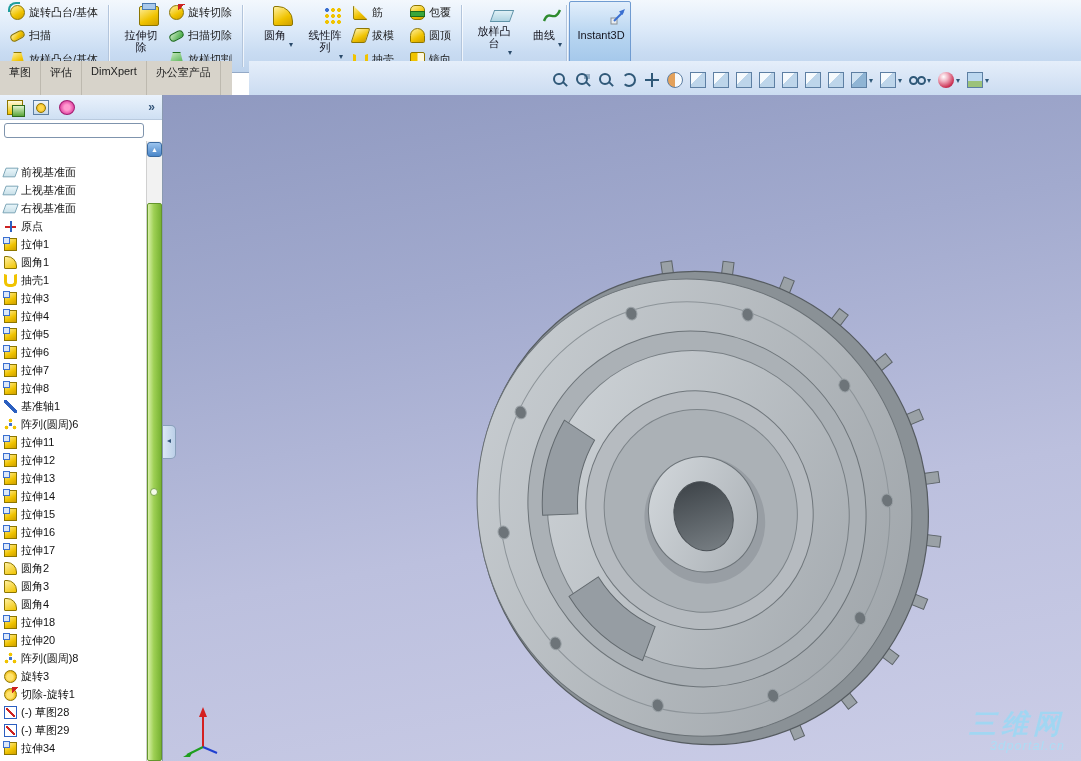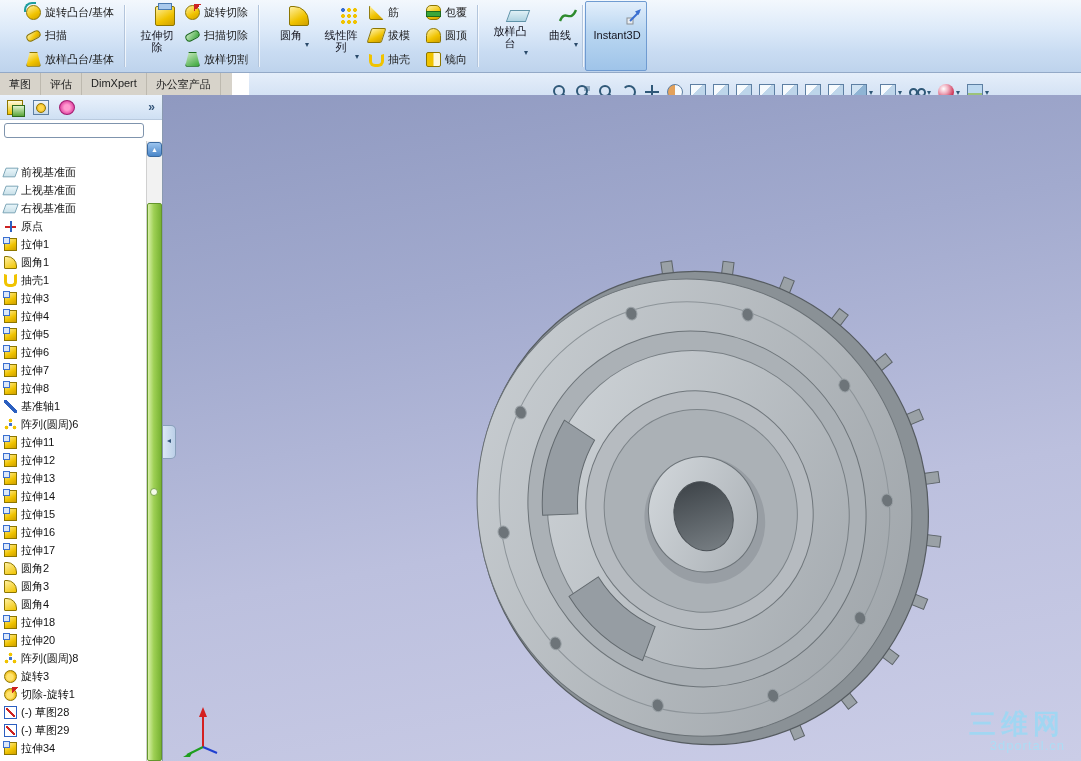--- a/index.html
+++ b/index.html
@@ -2,21 +2,21 @@
 <html><head>
 <meta charset="utf-8">
 <style>
   html,body{margin:0;padding:0;background:#b9cbe2;}
   body{width:1081px;height:761px;overflow:hidden;font-family:"Liberation Sans","DejaVu Sans",sans-serif;font-size:11px;color:#1a1a1a;}
   .app{position:relative;width:1081px;height:761px;background:#fff;}
 
   
   .ribbon{position:absolute;left:0;top:0;width:100%;height:73px;box-sizing:border-box;
     background:linear-gradient(#f3f8fd 0%,#ddeaf9 40%,#c9dcf2 72%,#bed3ec 100%);
-    border-bottom:1px solid #93a9c7;display:flex;align-items:stretch;padding:1px 18px;}
+    border-bottom:1px solid #93a9c7;display:flex;align-items:stretch;padding:1px 2px;}
   .stack{display:flex;flex-direction:column;justify-content:center;padding:0 2px;}
   .sbtn{display:flex;align-items:center;gap:4px;padding:1px 5px;height:21px;white-space:nowrap;border:1px solid transparent;border-radius:2px;}
   .bbtn{display:flex;flex-direction:column;align-items:flex-end;padding:4px 1px 1px;width:46px;text-align:center;border:1px solid transparent;border-radius:2px;}
   .bbtn.active{background:linear-gradient(#e2eefb,#b9d6f1 45%,#9fc4e9);border:1px solid #6f9bd1;}
   .bbtn.wide{width:58px;}
   .blabel{line-height:12px;margin-top:3px;word-break:break-all;width:36px;color:#14141e;}
   .bbtn.wide .blabel{width:56px;word-break:normal;}
   .bdd{font-size:8px;color:#2a4a6a;line-height:8px;height:8px;}
   .vsep{width:1px;background:#b3c5dc;margin:4px 2px;box-shadow:1px 0 0 rgba(255,255,255,.7);}
 
@@ -49,21 +49,21 @@
   .ri-draft{transform:skewX(-18deg);}
   .ri-shell{background:none;border:3px solid #f0c300;border-top:1px solid transparent;border-radius:0 0 6px 6px;height:13px !important;margin-top:2px;}
   .ri-wrap{border-radius:5px;}
   .ri-wrap::after{content:"";position:absolute;left:-1px;right:-1px;top:5px;height:4px;background:#3aa63a;border:1px solid #1d6b1d;}
   .ri-dome{border-radius:10px 10px 2px 2px;}
   .ri-mirror{background:linear-gradient(90deg,#f0c300 46%,#fdf7dd 54%);}
   .ri-reference-geometry{background:linear-gradient(#dff0f6,#b0d4e2);border:1px solid #5f93a8;transform:skewX(-20deg);height:12px !important;margin-top:4px;}
   .ri svg{position:absolute;left:0;top:0;}
 
   
-  .tabstrip{position:absolute;left:0;top:73px;width:100%;height:38px;display:flex;gap:17px;}
+  .tabstrip{position:absolute;left:0;top:61px;width:100%;height:38px;display:flex;gap:17px;}
   .tabs-left{width:232px;background:#d7d3ca;border-bottom:1px solid #a8a49a;display:flex;align-items:stretch;}
   .rtab{padding:4px 9px 0;border-right:1px solid #bdb9af;color:#222;}
   .strip-right{flex:1;background:linear-gradient(#e5eefa,#c8daf0);display:flex;align-items:center;justify-content:flex-end;gap:7px;padding-right:92px;}
   .vtwrap{display:flex;align-items:center;gap:2px;}
   .vt{width:16px;height:16px;position:relative;display:inline-block;box-sizing:border-box;flex:0 0 auto;}
   .vt-zoom-to-fit::before,.vt-zoom-to-area::before,.vt-zoom-in-out::before{content:"";position:absolute;left:1px;top:1px;width:8px;height:8px;border:2px solid #2f5878;border-radius:50%;}
   .vt-zoom-to-fit::after,.vt-zoom-to-area::after,.vt-zoom-in-out::after{content:"";position:absolute;left:10px;top:11px;width:6px;height:2px;background:#2f5878;transform:rotate(45deg);}
   .vt-zoom-to-area{background:linear-gradient(#2f587866,#2f587866) 9px 2px/6px 5px no-repeat;}
   .vt-rotate-view::before{content:"";position:absolute;left:1px;top:1px;right:1px;bottom:1px;border:2px solid #2f5878;border-left-color:transparent;border-radius:50%;}
   .vt-pan{background:linear-gradient(#2f5878,#2f5878) 7px 1px/2px 14px no-repeat,linear-gradient(#2f5878,#2f5878) 1px 7px/14px 2px no-repeat;}
@@ -113,21 +113,21 @@
   .scroll-up{position:absolute;top:1px;left:0;right:0;height:15px;background:linear-gradient(#9cc4ee,#4a86c8);border:1px solid #3a6aa0;border-radius:3px;color:#fff;font-size:7px;line-height:13px;text-align:center;box-sizing:border-box;}
   .scroll-thumb{position:absolute;top:62px;bottom:0;left:0;right:0;background:linear-gradient(90deg,#d8f0a8,#9ed054 45%,#78b232);border:1px solid #64962c;border-radius:2px;box-sizing:border-box;}
   .scroll-grip{position:absolute;top:347px;left:3px;width:8px;height:8px;border-radius:50%;background:#f4fae8;border:1px solid #7aa64a;box-sizing:border-box;}
 
   .collapse-tab{position:absolute;left:163px;top:425px;width:12px;height:32px;background:linear-gradient(90deg,#dbe7f5,#bcd0e8);border:1px solid #8aa0bb;border-left:none;border-radius:0 5px 5px 0;color:#35567a;font-size:8px;line-height:30px;text-align:center;z-index:5;}
 
   
   .viewport{position:absolute;left:163px;top:95px;right:0;bottom:0;background:linear-gradient(170deg,#8f99c0 0%,#a2aace 30%,#bcc0de 62%,#cbcde7 100%);overflow:hidden;}
   .viewport svg.model{position:absolute;left:0;top:0;}
   .triad{position:absolute;left:14px;bottom:4px;}
-  .watermark{position:absolute;right:16px;bottom:8px;text-align:right;color:#9bd9f5;opacity:.85;}
+  .watermark{position:absolute;right:16px;bottom:8px;text-align:right;color:#9bd9f5;opacity:.85;font-style:italic;}
   .wm1{font-size:27px;font-weight:bold;letter-spacing:5px;line-height:28px;}
   .wm2{font-size:13px;letter-spacing:1px;color:#a8dff7;}
 </style>
 </head>
 <body>
 
 <div class="app">
 
   <div class="ribbon">
     <div class="stack">

